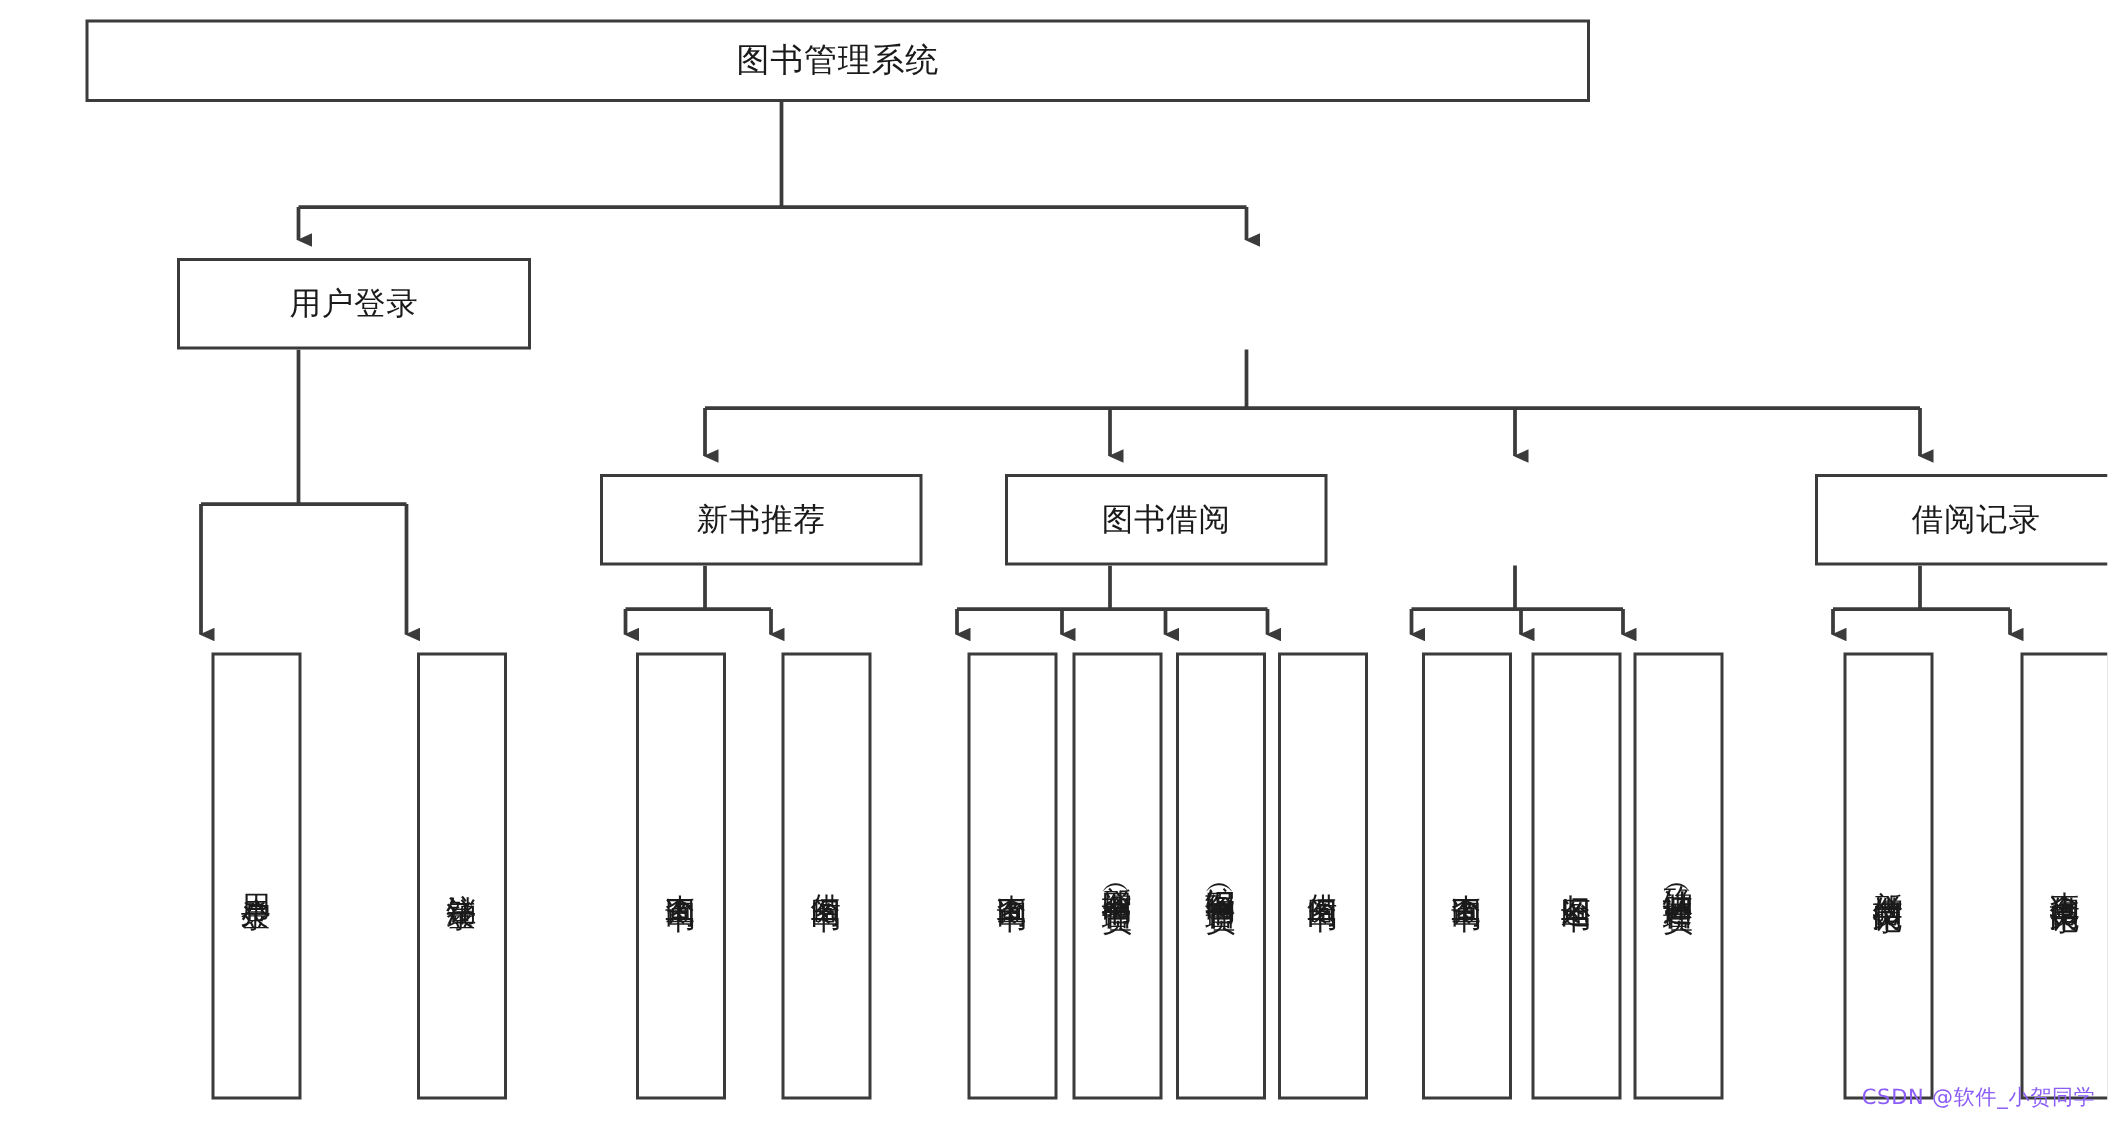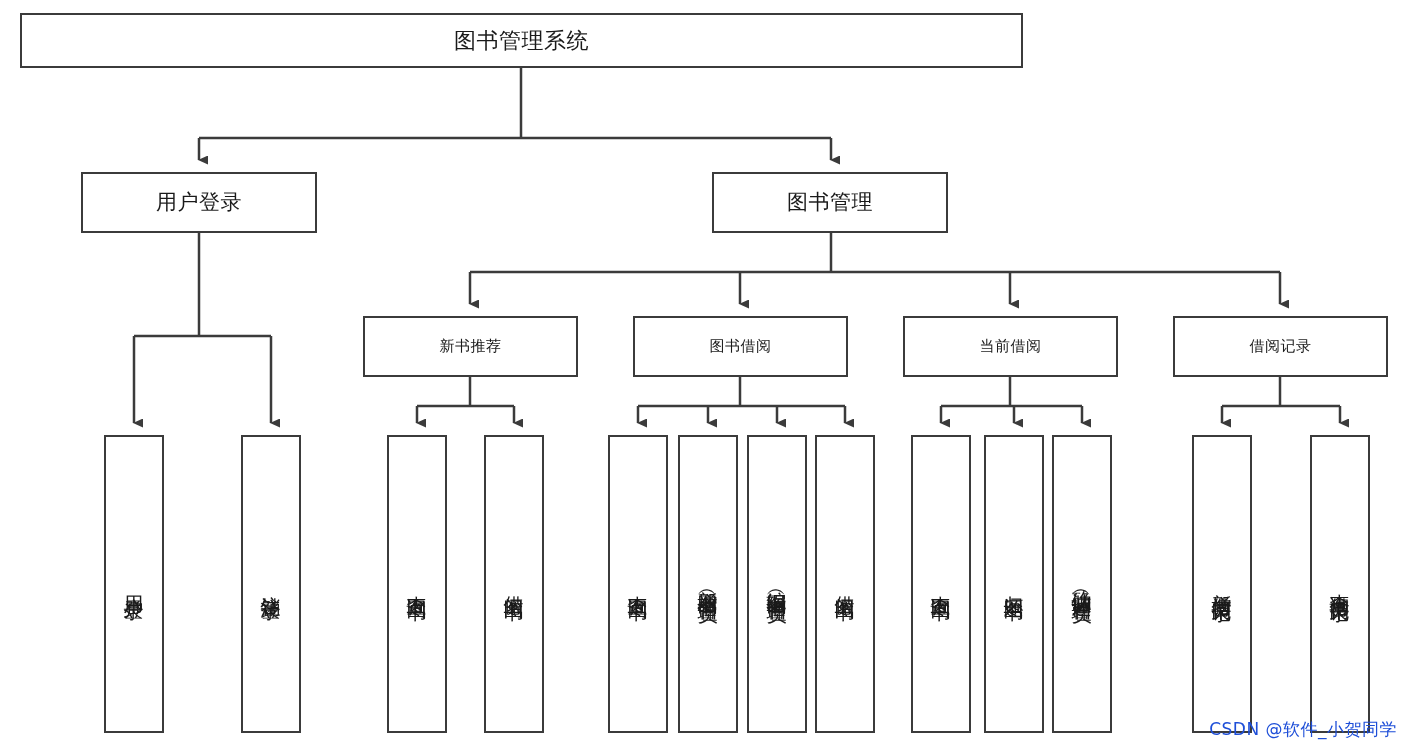--- a/index.html
+++ b/index.html
@@ -26,20 +26,21 @@
   }
   .node {
     position: absolute;
     box-sizing: border-box;
     background: #ffffff;
     border: 2px solid #3b3b3b;
     display: flex;
     align-items: center;
     justify-content: center;
     z-index: 2;
+    margin-left: 37px;
   }
   .node-label {
     color: #1a1a1a;
     font-size: 21px;
     line-height: 1.18;
     letter-spacing: 0.5px;
     white-space: nowrap;
   }
   .node.vertical {
     align-items: center;
@@ -50,27 +51,27 @@
     writing-mode: vertical-rl;
     text-orientation: upright;
     font-size: 20px;
     letter-spacing: 2px;
     line-height: 1;
     white-space: normal;
     max-height: 100%;
   }
   .node.root .node-label { font-size: 22px; }
   .node.level2 .node-label { font-size: 21px; }
-  .node.level3 .node-label { font-size: 15px; }
+  .node.level3 .node-label { font-size: 21px; }
   #watermark {
     position: absolute;
     right: 8px;
     bottom: 6px;
-    color: #1d4ed8;
-    font-size: 17px;
+    color: #8b5cf6;
+    font-size: 14px;
     letter-spacing: 0.5px;
     z-index: 5;
     white-space: nowrap;
   }
 </style>
 </head>
 <body>
 
 <div id="diagram-canvas">
 
@@ -136,33 +137,27 @@
     </g>
   </svg>
 
   <div class="node root" style="left: 20px; top: 13px; width: 1003px; height: 55px;">
     <span class="node-label">图书管理系统</span>
   </div>
 
   <div class="node level2" style="left: 81px; top: 172px; width: 236px; height: 61px;">
     <span class="node-label">用户登录</span>
   </div>
-  <div class="node level2" style="left: 712px; top: 172px; width: 236px; height: 61px;">
-    <span class="node-label">图书管理</span>
-  </div>
 
   <div class="node level3" style="left: 363px; top: 316px; width: 215px; height: 61px;">
     <span class="node-label">新书推荐</span>
   </div>
   <div class="node level3" style="left: 633px; top: 316px; width: 215px; height: 61px; text-align: center;">
     <span class="node-label">图书借阅</span>
   </div>
-  <div class="node level3" style="left: 903px; top: 316px; width: 215px; height: 61px;">
-    <span class="node-label">当前借阅</span>
-  </div>
   <div class="node level3" style="left: 1173px; top: 316px; width: 215px; height: 61px; text-align: right;">
     <span class="node-label">借阅记录</span>
   </div>
 
   <div class="node vertical" style="left: 104px; top: 435px; width: 60px; height: 298px;">
     <span class="node-label">用户登录</span>
   </div>
   <div class="node vertical" style="left: 241px; top: 435px; width: 60px; height: 298px;">
     <span class="node-label">注销登录</span>
   </div>

